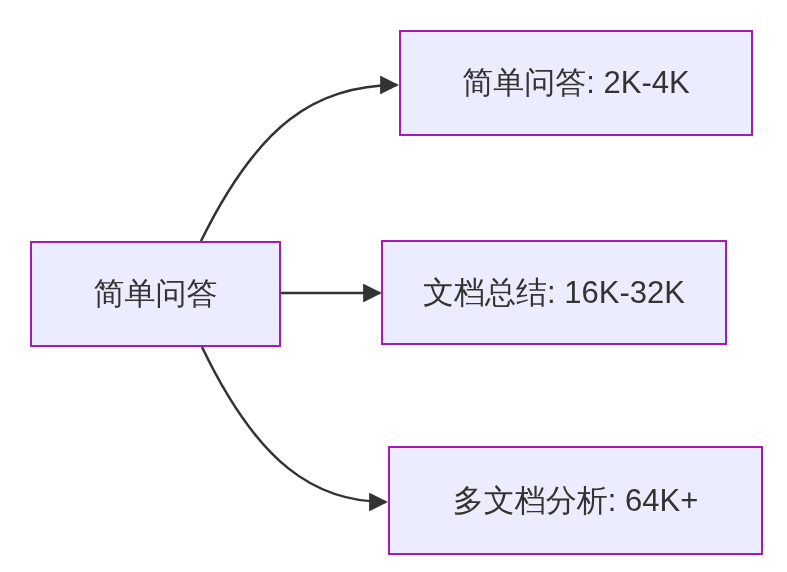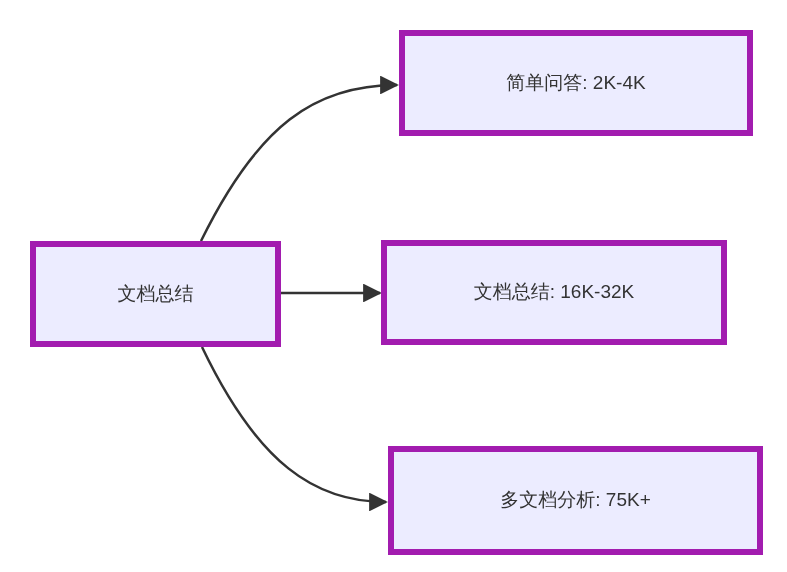--- a/index.html
+++ b/index.html
@@ -22,26 +22,26 @@
     left: 0;
     top: 0;
     width: 787px;
     height: 572px;
     pointer-events: none;
   }
   .node {
     position: absolute;
     box-sizing: border-box;
     background: #ECECFF;
-    border: 6px solid #a21caf;
+    border: 2px solid #a21caf;
     display: flex;
     align-items: center;
     justify-content: center;
     color: #333333;
-    font-size: 19px;
+    font-size: 31px;
     line-height: 1.2;
     white-space: nowrap;
   }
   .node-root      { left: 30px;  top: 241px; width: 251px; height: 106px; }
   .node-branch-0  { left: 399px; top: 30px;  width: 354px; height: 106px; }
   .node-branch-1  { left: 381px; top: 240px; width: 346px; height: 105px; }
   .node-branch-2  { left: 388px; top: 446px; width: 375px; height: 109px; }
   .edge {
     fill: none;
     stroke: #333333;
@@ -58,28 +58,28 @@
       <marker id="arrowhead" viewBox="0 0 10 10" refX="9" refY="5" markerWidth="7.5" markerHeight="7.5" orient="auto">
         <path d="M 0 0 L 10 5 L 0 10 z" fill="#333333"></path>
       </marker>
     </defs>
     <path class="edge" d="M 201 241 C 258 125, 315 85, 397 85" marker-end="url(#arrowhead)"></path>
     <path class="edge" d="M 281 293 L 380 293" marker-end="url(#arrowhead)"></path>
     <path class="edge" d="M 202 347 C 258 464, 315 502, 386 502" marker-end="url(#arrowhead)"></path>
   </svg>
 
   <div class="node node-root">
-    <span>文档总结</span>
+    <span>简单问答</span>
   </div>
 
   <div class="node node-branch-0">
     <span>简单问答: 2K-4K</span>
   </div>
 
   <div class="node node-branch-1">
     <span>文档总结: 16K-32K</span>
   </div>
 
   <div class="node node-branch-2">
-    <span>多文档分析: 75K+</span>
+    <span>多文档分析: 64K+</span>
   </div>
 
 </div>
 
 </body></html>

